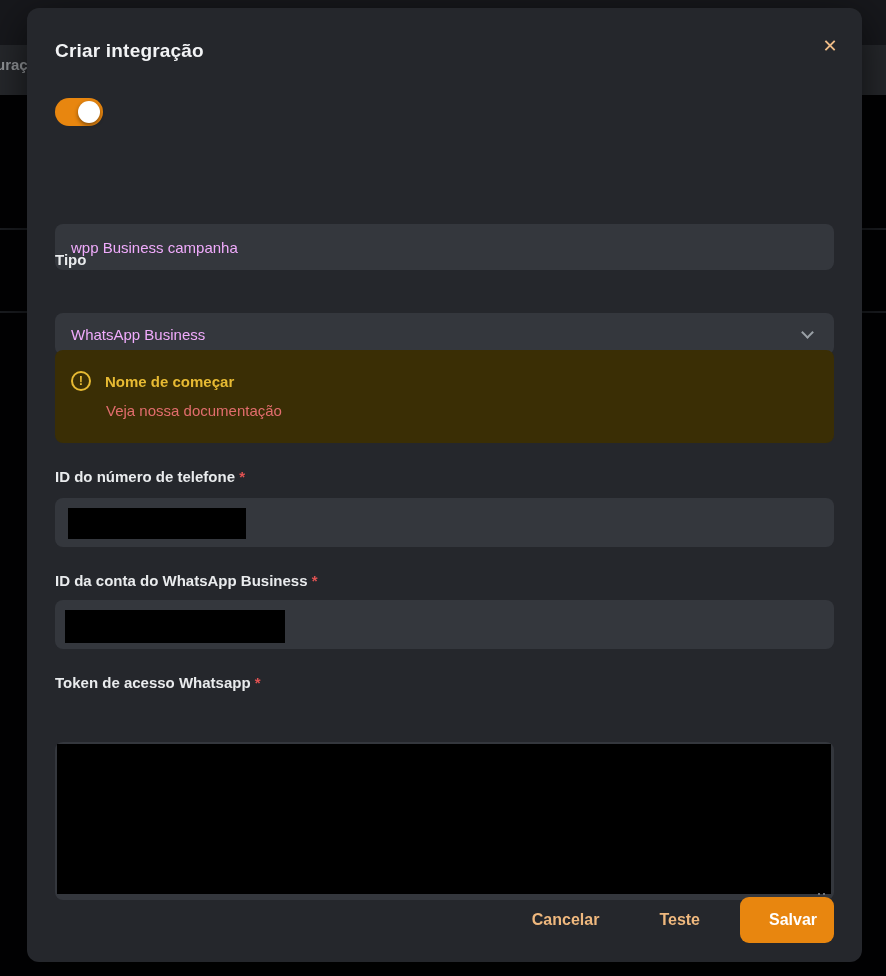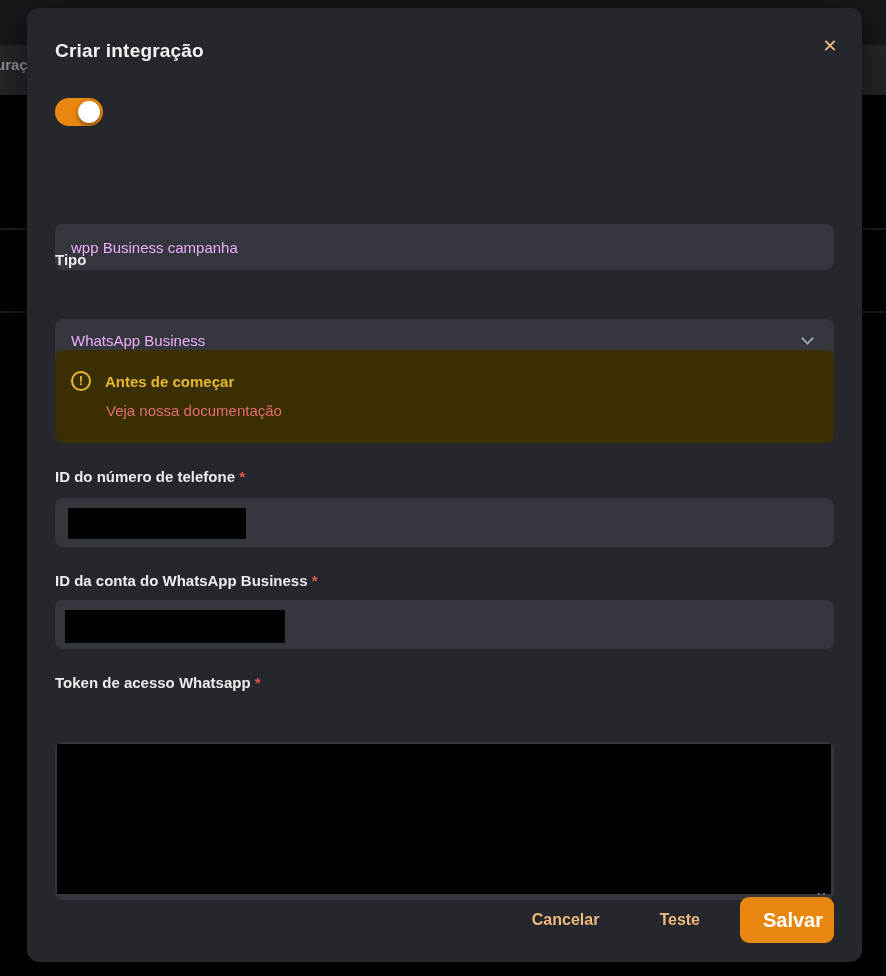--- a/index.html
+++ b/index.html
@@ -81,21 +81,21 @@
     background: #34373d; border-radius: 8px;
   }
   .inp-phone { top: 490px; }
   .inp-waba  { top: 592px; }
   .redact { position: absolute; background: #000; }
   .redact-phone { left: 13px; top: 10px; width: 178px; height: 31px; }
   .redact-waba  { left: 10px; top: 10px; width: 220px; height: 33px; }
 
   
   .select {
-    top: 267px; height: 42px; padding: 0 16px;
+    top: 261px; height: 42px; padding: 0 16px;
     display: flex; align-items: center; justify-content: space-between;
     cursor: pointer;
     gap: 12px;
   }
   .chev {
     width: 9px; height: 9px; margin-right: 6px; margin-top: -4px;
     border-right: 2px solid #9aa0a6; border-bottom: 2px solid #9aa0a6;
     transform: rotate(45deg);
   }
 
@@ -140,21 +140,21 @@
     background: transparent; border: none; cursor: pointer;
     color: var(--light-orange, #efb87e);
     font-size: 16px; font-weight: bold; font-family: "Liberation Sans", sans-serif;
     padding: 10px 0;
   }
   .btn-cancel { margin-right: 60px; }
   .btn-test   { margin-right: 40px; }
   .btn-save {
     width: 94px; height: 46px; border: none; border-radius: 9px;
     background: var(--accent-orange, #e8860f); color: #ffffff;
-    font-size: 20px; font-weight: bold; font-family: "Liberation Sans", sans-serif;
+    font-size: 16px; font-weight: bold; font-family: "Liberation Sans", sans-serif;
     cursor: pointer;
     padding-left: 12px;
   }
 </style>
 </head>
 <body>
 
 <div class="bg-topstrip"></div>
 <div class="bg-navband">
   <span class="bg-navtext">uraç</span>
@@ -176,21 +176,21 @@
 
   <label class="lbl lbl-type">Tipo</label>
   <div class="select">
     <span>WhatsApp Business</span>
     <span class="chev"></span>
   </div>
 
   <div class="notice">
     <div class="notice-row">
       <span class="warn-icon">!</span>
-      <span class="notice-title">Antes de começar</span>
+      <span class="notice-title">Nome de começar</span>
     </div>
     <a class="notice-link">Veja nossa documentação</a>
   </div>
 
   <label class="lbl lbl-phone">
     <span>ID do número de telefone</span>
     <span class="req">*</span>
   </label>
   <div class="inp-wrap inp-phone">
     <div class="redact redact-phone"></div>

